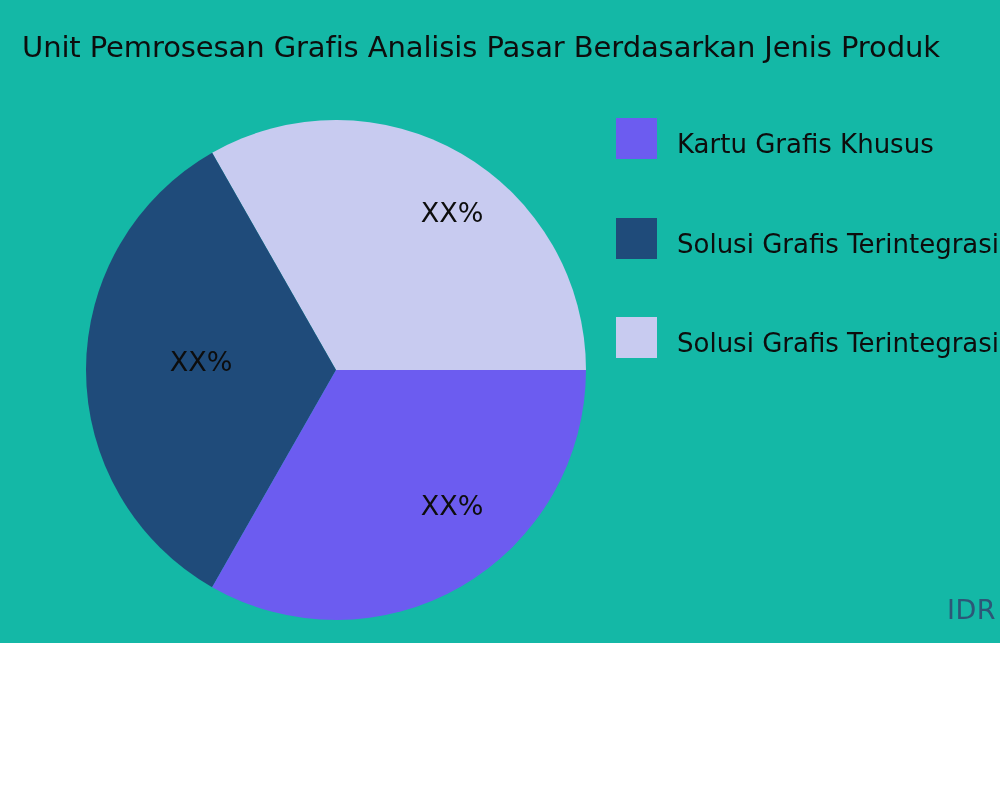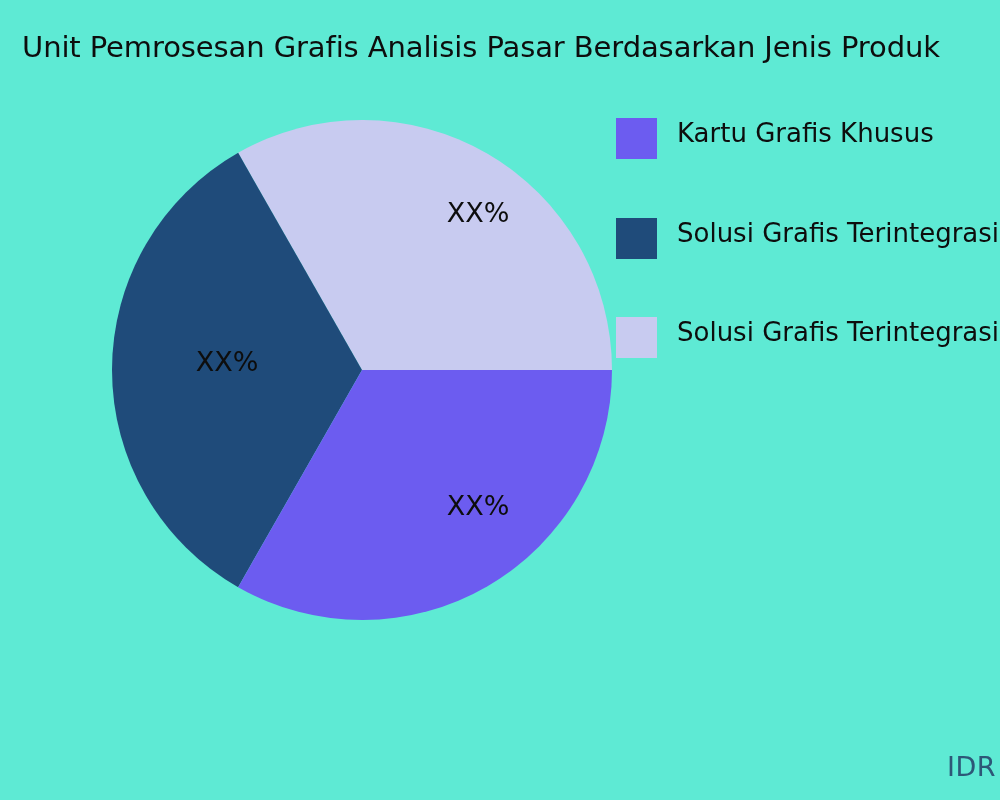--- a/index.html
+++ b/index.html
@@ -7,42 +7,42 @@
     margin: 0;
     padding: 0;
     background: #ffffff;
   }
   body {
     font-family: "DejaVu Sans", sans-serif;
   }
   #figure {
     position: relative;
     width: 1000px;
-    height: 800px;
-    background: #5eead4;
+    height: 643px;
+    background: #14b8a6;
     overflow: hidden;
   }
 
   
   #chart-title {
     position: absolute;
     left: 22px;
     top: 27px;
     font-size: 29px;
     line-height: 40px;
     color: #0d0d0d;
     white-space: nowrap;
     font-weight: 400;
     letter-spacing: -0.1px;
   }
 
   
   #pie-wrap {
     position: absolute;
-    left: 112px;
+    left: 86px;
     top: 120px;
     width: 500px;
     height: 500px;
   }
   #pie-svg {
     display: block;
     width: 500px;
     height: 500px;
     overflow: visible;
   }
@@ -58,21 +58,21 @@
   #legend {
     position: absolute;
     left: 616px;
     top: 118px;
     width: 384px;
   }
   .legend-row {
     position: absolute;
     left: 0;
     display: flex;
-    align-items: flex-start;
+    align-items: flex-end;
     white-space: nowrap;
   }
   .legend-row.r0 { top: 0px; }
   .legend-row.r1 { top: 100px; }
   .legend-row.r2 { top: 199px; }
   .legend-swatch {
     width: 41px;
     height: 41px;
     flex: 0 0 41px;
     display: block;

